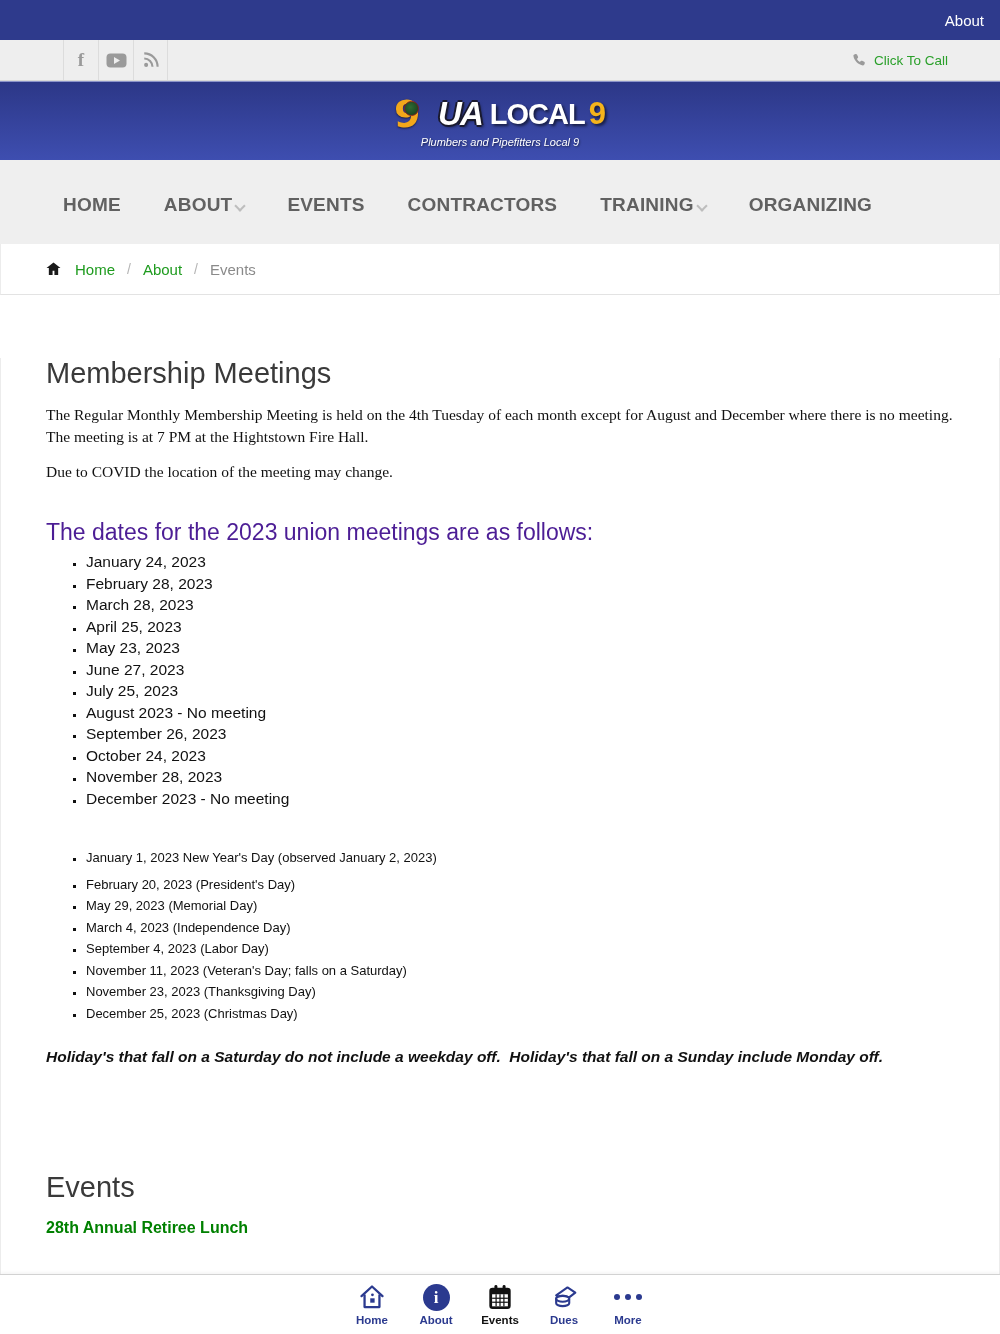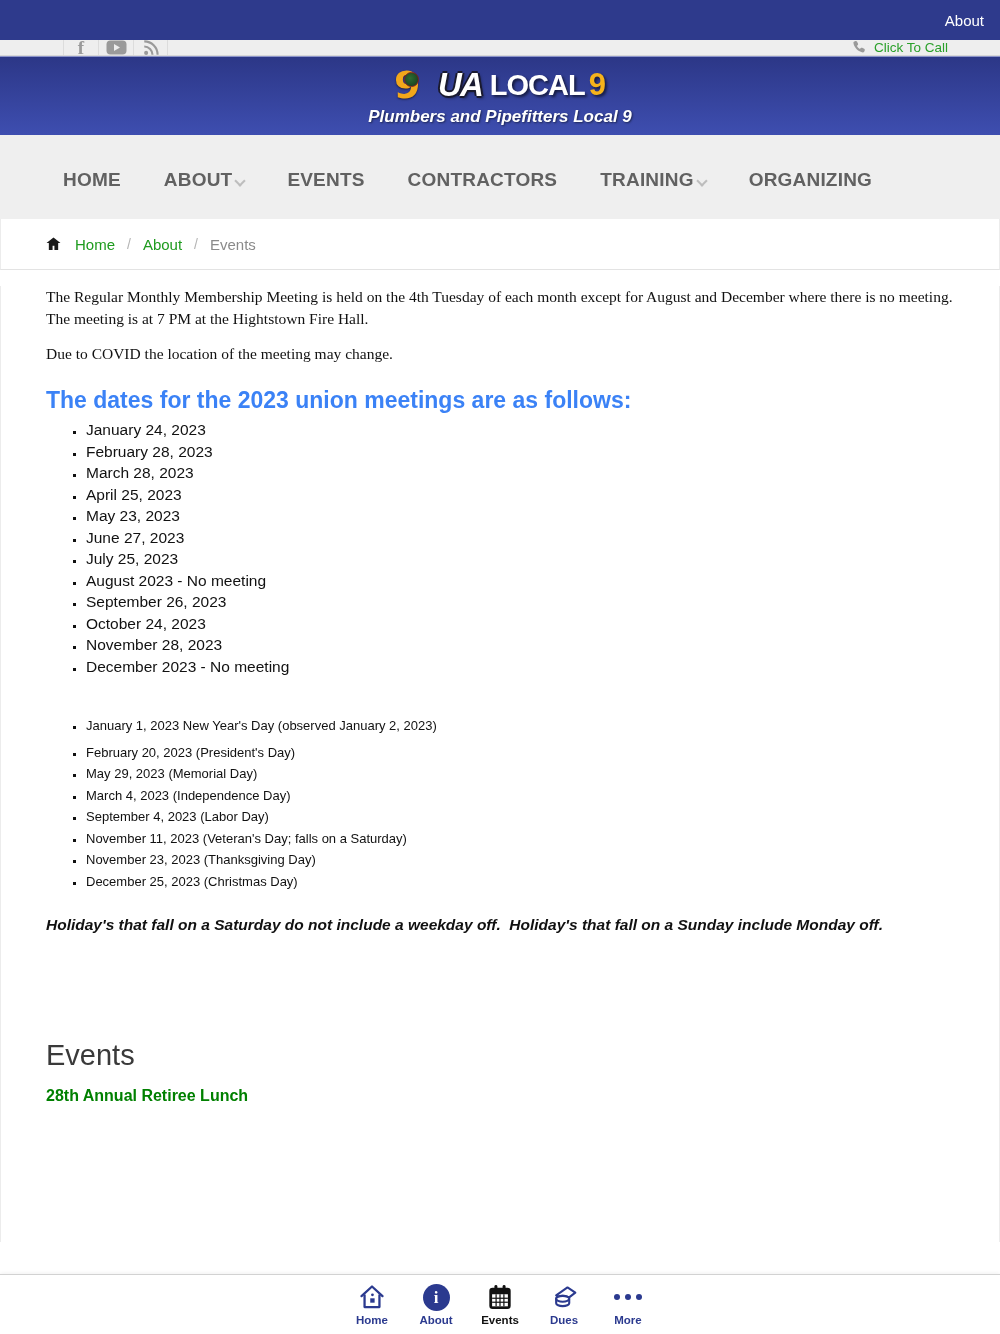--- a/index.html
+++ b/index.html
@@ -5,21 +5,21 @@
   * { margin:0; padding:0; box-sizing:border-box; }
   html,body { width:1000px; height:1334px; overflow:hidden; background:#fff;
     font-family:"Liberation Sans", sans-serif; }
 
   
   .topbar { height:40px; background:#2e3a8c; display:flex; align-items:center;
     justify-content:flex-end; padding-right:16px; }
   .topbar a { color:#fff; font-size:15px; text-decoration:none; }
 
   
-  .socialbar { height:16px; background:#eeeeee; border-bottom:1px solid #d7d7d7;
+  .socialbar { height:41px; background:#eeeeee; border-bottom:1px solid #d7d7d7;
     display:flex; align-items:stretch;padding-left:22px; }
   .social-cells { display:flex; margin-left:41px; }
   .social-cell { width:35px; display:flex; align-items:center; justify-content:center;
     border-left:1px solid #dcdcdc; cursor:pointer; }
   .social-cell:last-child { border-right:1px solid #dcdcdc; }
   .fb-icon::before { content:"f"; font-family:"Liberation Serif", serif;
     font-weight:bold; font-size:19px; color:#9a9a9a; }
   .click-call { margin-left:auto; display:flex; align-items:center; gap:8px;
     padding-right:52px; cursor:pointer; text-decoration:none; }
   .click-call span { color:#2aa02a; font-size:13.5px; }
@@ -35,21 +35,21 @@
   .badge .globe { position:absolute; left:10px; top:7px; width:15px; height:15px;
     border-radius:50%; background:radial-gradient(circle at 40% 40%, #2e6b33, #14381a);
     border:1px solid #7c1f1f; }
   .logo-ua { font-size:33px; font-weight:bold; font-style:italic; color:#fff;
     letter-spacing:-2px;
     text-shadow:-2px 0 0 #1a1a2e, 2px 0 0 #1a1a2e, 0 -2px 0 #1a1a2e, 0 2px 0 #1a1a2e, 2px 2px 3px rgba(0,0,0,.6); }
   .logo-local { font-size:29px; font-weight:bold; color:#fff; letter-spacing:-1px;
     text-shadow:2px 2px 3px rgba(0,0,0,.6); }
   .logo-nine { font-size:31px; font-weight:bold; color:#f5b31b; margin-left:-4px;
     text-shadow:2px 2px 3px rgba(0,0,0,.6); }
-  .tagline { margin-top:2px; color:#fff; font-size:17px; font-weight:bold;
+  .tagline { margin-top:2px; color:#fff; font-size:11px; font-weight:normal;
     font-style:italic; text-shadow:1px 1px 2px rgba(0,0,0,.5); }
 
   
   .mainnav { background:#efefef; padding:24px 0 18px 63px; }
   .nav-row { display:flex; align-items:center; height:42px; }
   .nav-item { display:flex; align-items:center; margin-right:43px; cursor:pointer; }
   .nav-item span.lbl { font-size:19px; font-weight:bold; color:#616161;
     letter-spacing:.2px; }
   .chev { width:8px; height:8px; border-right:2px solid #bdbdbd;
     border-bottom:2px solid #bdbdbd; transform:rotate(45deg);
@@ -65,22 +65,22 @@
   .crumb-home-icon { margin-right:14px; display:flex; }
 
   
   .main { border-left:1px solid #ececec; border-right:1px solid #ececec;
     min-height:956px; padding:0 45px; }
   h1.page-title { margin-top:63px; font-size:29px; font-weight:normal;
     color:#3a3a3a; line-height:30px; }
   p.body-text { margin-top:16px; font-size:15.5px; color:#111; line-height:22px;
     max-width:920px; white-space:pre-wrap;font-family:Liberation Serif, serif; }
   p.covid { margin-top:13px; }
-  h2.dates-heading { margin-top:22px; font-size:23px; font-weight:bold;
-    color:#3b82f6; line-height:26px; }
+  h2.dates-heading { margin-top:36px; font-size:23px; font-weight:normal;
+    color:#4c1d95; line-height:26px; }
   ul.dates { margin:6px 0 0 0; padding-left:40px; list-style-type:square; }
   ul.dates li { font-size:15.5px; color:#111; line-height:21.5px; }
   ul.dates li::marker { font-size:11px; }
   h2.holidays-heading { margin-top:12px; width:535px; text-align:center;
     font-size:24px; font-weight:bold; color:#000; line-height:28px; }
   ul.holidays { margin:38px 0 0 0; padding-left:40px; list-style-type:square; }
   ul.holidays li { font-size:13px; color:#111; line-height:21.5px; }
   ul.holidays li:first-child { margin-bottom:5px; }
   ul.holidays li::marker { font-size:11px; }
   p.holiday-note { margin-top:24px; font-size:15.5px; font-weight:bold;
@@ -185,20 +185,21 @@
     </svg>
   </span>
   <a href="#">Home</a>
   <span class="crumb-sep">/</span>
   <a href="#">About</a>
   <span class="crumb-sep">/</span>
   <span class="crumb-current">Events</span>
 </div>
 
 <main class="main">
+  <h1 class="page-title">Membership Meetings</h1>
 
   <p class="body-text">The Regular Monthly Membership Meeting is held on the 4th Tuesday of each month except for August and December where there is no meeting.  The meeting is at 7 PM at the Hightstown Fire Hall.</p>
   <p class="body-text covid">Due to COVID the location of the meeting may change.</p>
 
   <h2 class="dates-heading">The dates for the 2023 union meetings are as follows:</h2>
   <ul class="dates">
     <li>January 24, 2023</li>
     <li>February 28, 2023</li>
     <li>March 28, 2023</li>
     <li>April 25, 2023</li>

